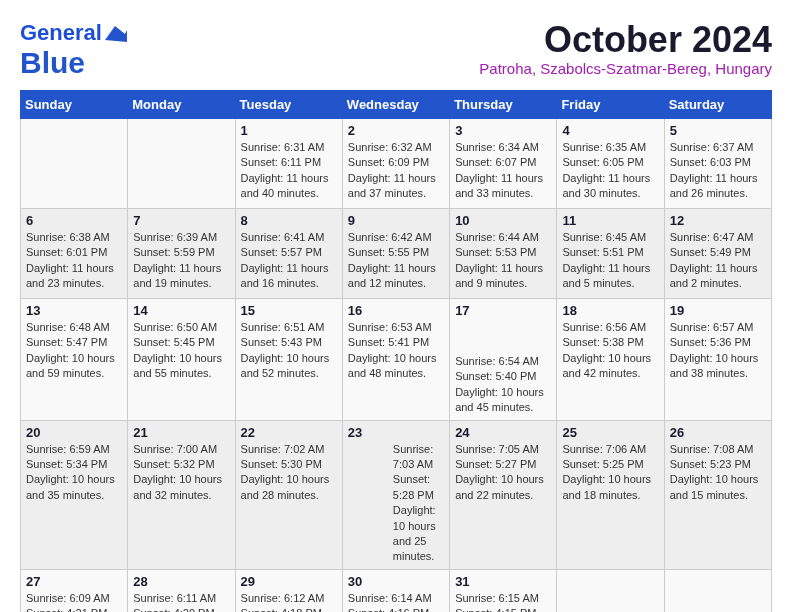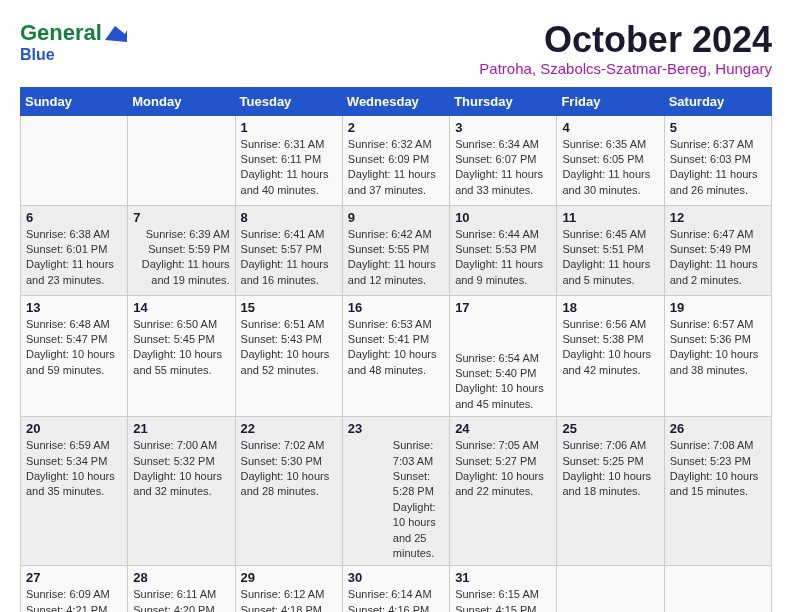--- a/index.html
+++ b/index.html
@@ -88,27 +88,27 @@
       background: #eeeeee !important;
     }
     
   </style>
 </head>
 <body>
 
 <div class="header">
   <div class="logo">
     <div class="logo-line1">
-      <span style="font-size:22px;font-weight:bold;color:#15803d;">General</span>
+      <span style="font-size:22px;font-weight:bold;color:#1d4ed8;">General</span>
       <svg width="22" height="16" viewBox="0 0 22 16" style="margin-left:3px;margin-top:2px;">
         <polygon points="0,14 10,0 20,8 22,4 22,16" fill="#2255cc"></polygon>
       </svg>
     </div>
     <div>
-      <span style="font-size:16px;font-weight:bold;color:#2255cc;text-align:center;">Blue</span>
+      <span style="font-size:30px;font-weight:bold;color:#2255cc;text-align:center;">Blue</span>
     </div>
   </div>
   <div class="title-block">
     <div class="month-title">October 2024</div>
     <div class="subtitle">Patroha, Szabolcs-Szatmar-Bereg, Hungary</div>
   </div>
 </div>
 
 <table>
   <thead>
@@ -165,21 +165,21 @@
       <tr>
         <td>
           <span class="day-num">6</span>
           <div class="day-info" style="white-space: pre-line;">Sunrise: 6:38 AM
 Sunset: 6:01 PM
 Daylight: 11 hours
 and 23 minutes.</div>
         </td>
         <td>
           <span class="day-num">7</span>
-          <div class="day-info" style="white-space: pre-line; text-align: right;">Sunrise: 6:39 AM
+          <div class="day-info" style="white-space: pre-line;">Sunrise: 6:39 AM
 Sunset: 5:59 PM
 Daylight: 11 hours
 and 19 minutes.</div>
         </td>
         <td>
           <span class="day-num">8</span>
           <div class="day-info" style="white-space: pre-line;">Sunrise: 6:41 AM
 Sunset: 5:57 PM
 Daylight: 11 hours
 and 16 minutes.</div>

